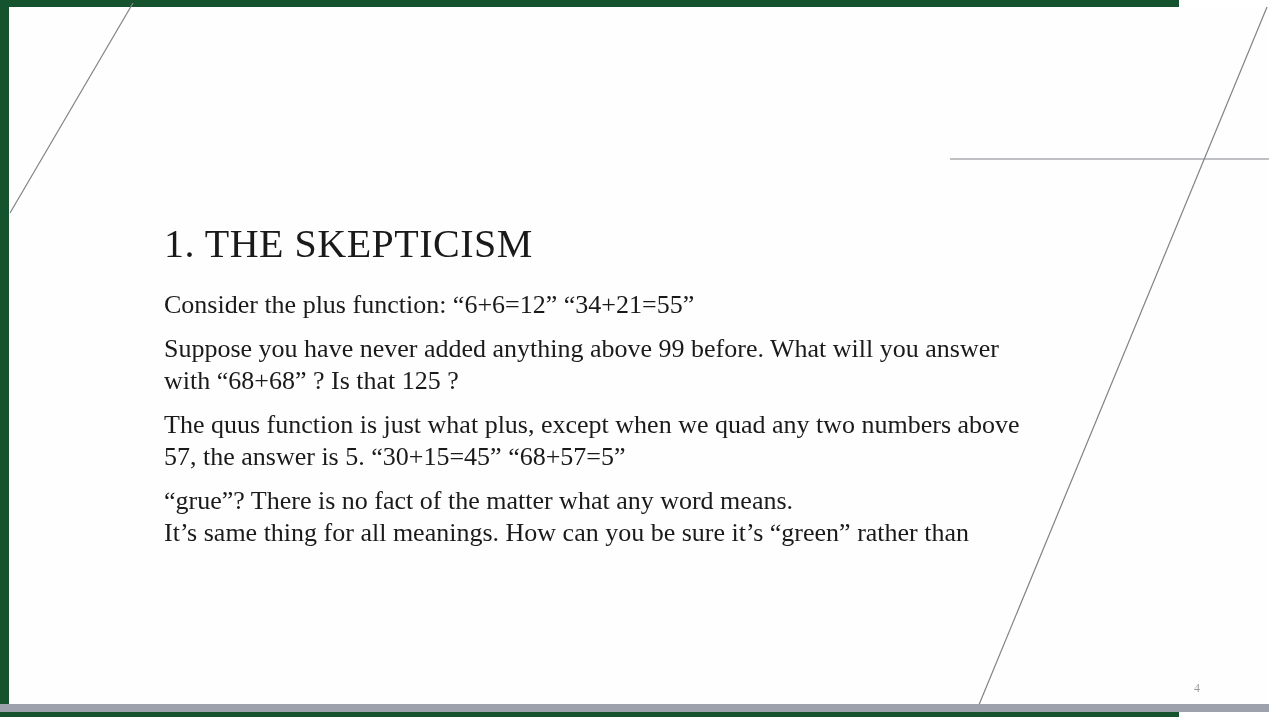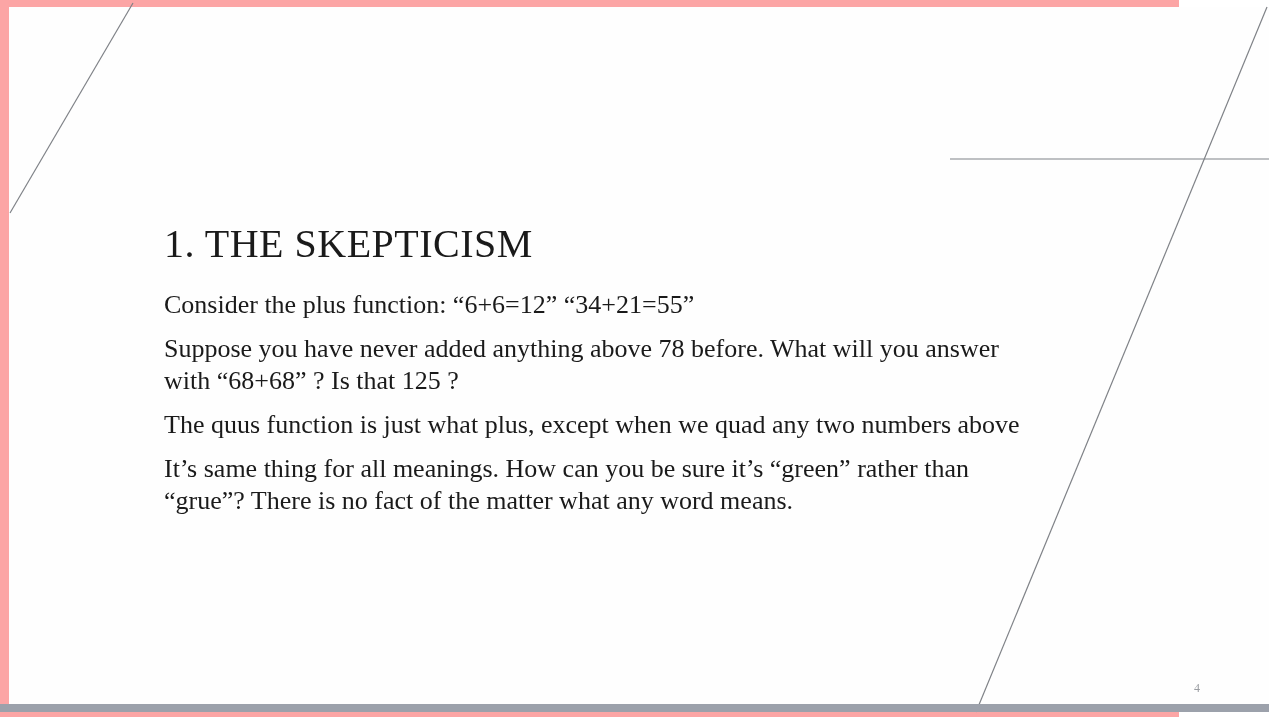--- a/index.html
+++ b/index.html
@@ -7,21 +7,21 @@
     padding: 0;
     width: 1269px;
     height: 717px;
     overflow: hidden;
     font-family: "Liberation Serif", serif;
   }
   .frame {
     position: relative;
     width: 1179px;
     height: 717px;
-    background: #fca5a5;
+    background: #14532d;
   }
   .slide {
     position: absolute;
     left: 9px;
     top: 7px;
     width: 1260px;
     height: 697px;
     background: #fefefe;
   }
   .bottom-band {
@@ -82,29 +82,30 @@
 <div class="frame">
 
   <div class="slide">
     <h1 class="slide-title" style="margin:0; font-weight:normal;">1. THE SKEPTICISM</h1>
 
     <div class="slide-body">
         <div class="paragraph">
           <div class="text-line">Consider the plus function: “6+6=12” “34+21=55”</div>
         </div>
         <div class="paragraph">
-          <div class="text-line">Suppose you have never added anything above 78 before. What will you answer</div>
+          <div class="text-line">Suppose you have never added anything above 99 before. What will you answer</div>
           <div class="text-line">with “68+68” ? Is that 125 ?</div>
         </div>
         <div class="paragraph">
           <div class="text-line">The quus function is just what plus, except when we quad any two numbers above</div>
+          <div class="text-line">57, the answer is 5. “30+15=45” “68+57=5”</div>
         </div>
         <div class="paragraph">
+          <div class="text-line">“grue”? There is no fact of the matter what any word means.</div>
           <div class="text-line">It’s same thing for all meanings. How can you be sure it’s “green” rather than</div>
-          <div class="text-line">“grue”? There is no fact of the matter what any word means.</div>
         </div>
       </div>
 
     <div class="page-number">4</div>
   </div>
 
   <svg class="deco-lines" viewBox="0 0 1269 717" xmlns="http://www.w3.org/2000/svg">
     <line x1="133" y1="3" x2="10" y2="213" stroke="#7f8287" stroke-width="1.2"></line>
     <line x1="950" y1="159" x2="1269" y2="159" stroke="#7f8287" stroke-width="1.2"></line>
     <line x1="1267" y1="7" x2="976" y2="712" stroke="#7f8287" stroke-width="1.2"></line>

